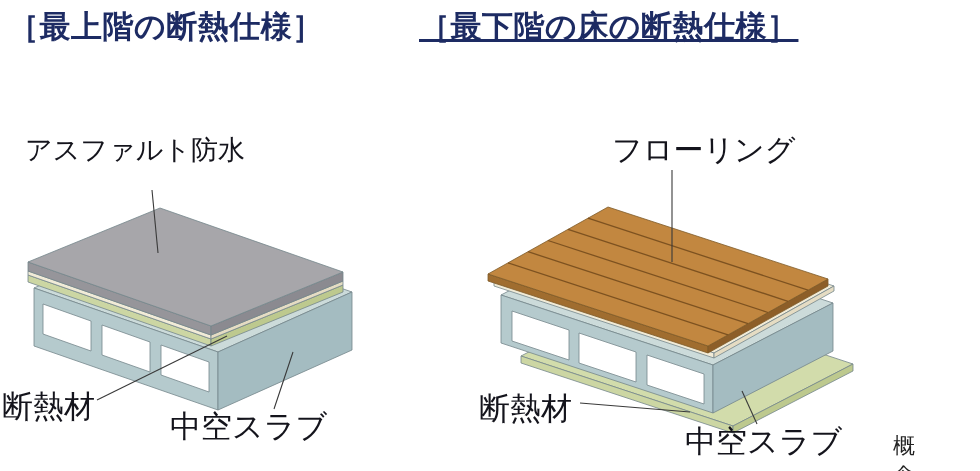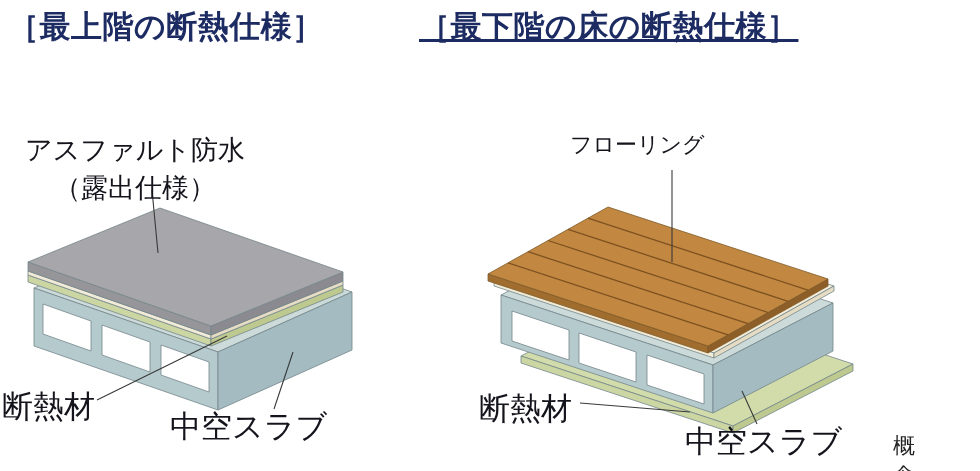--- a/index.html
+++ b/index.html
@@ -13,21 +13,21 @@
   .olw{stroke:#7d5a28;stroke-width:0.8;stroke-linejoin:round;}
   .leader{stroke:#3a3a3a;stroke-width:1.1;}
   .ttl{
     position:absolute;font-size:31px;font-weight:600;color:#1d2b63;
     white-space:nowrap;letter-spacing:0.5px;
   }
   .lbl{position:absolute;color:#14141c;white-space:nowrap;}
   .lbl-asphalt{left:24px;top:94px;width:222px;text-align:center;font-size:27px;line-height:1.4;margin-top:38px;}
   .lbl-ins-left{left:2px;top:386px;font-size:31px;}
   .lbl-slab-left{left:170px;top:406px;font-size:31px;}
-  .lbl-flooring{left:570px;top:130px;font-size:22px;}
+  .lbl-flooring{left:612px;top:130px;font-size:30px;}
   .lbl-ins-right{left:479px;top:388px;font-size:31px;}
   .lbl-slab-right{left:685px;top:421px;font-size:31px;}
   .footnote{position:absolute;left:893px;top:431px;font-size:22px;color:#222222;text-align:center;}
 </style>
 </head>
 <body>
 
 <div class="stage">
 
   <svg class="scene" width="980" height="471" viewBox="0 0 980 471">
@@ -89,21 +89,20 @@
       <line class="leader" x1="580" y1="403" x2="690" y2="412"></line>
       <line class="leader" x1="757" y1="424" x2="742" y2="391"></line>
     </g>
   </svg>
 
   <div class="ttl" style="left:8px;top:6px;">［最上階の断熱仕様］</div>
   <div class="ttl" style="left:419px;top:6px;text-decoration:underline;">［最下階の床の断熱仕様］</div>
 
   <div class="lbl lbl-asphalt">
     <div>アスファルト防水</div>
-    <div>（露出仕様）</div>
   </div>
   <div class="lbl lbl-ins-left">断熱材</div>
   <div class="lbl lbl-slab-left">中空スラブ</div>
 
   <div class="lbl lbl-flooring">フローリング</div>
   <div class="lbl lbl-ins-right">断熱材</div>
   <div class="lbl lbl-slab-right">中空スラブ</div>
 
   <div class="footnote">概念図</div>
 </div>

